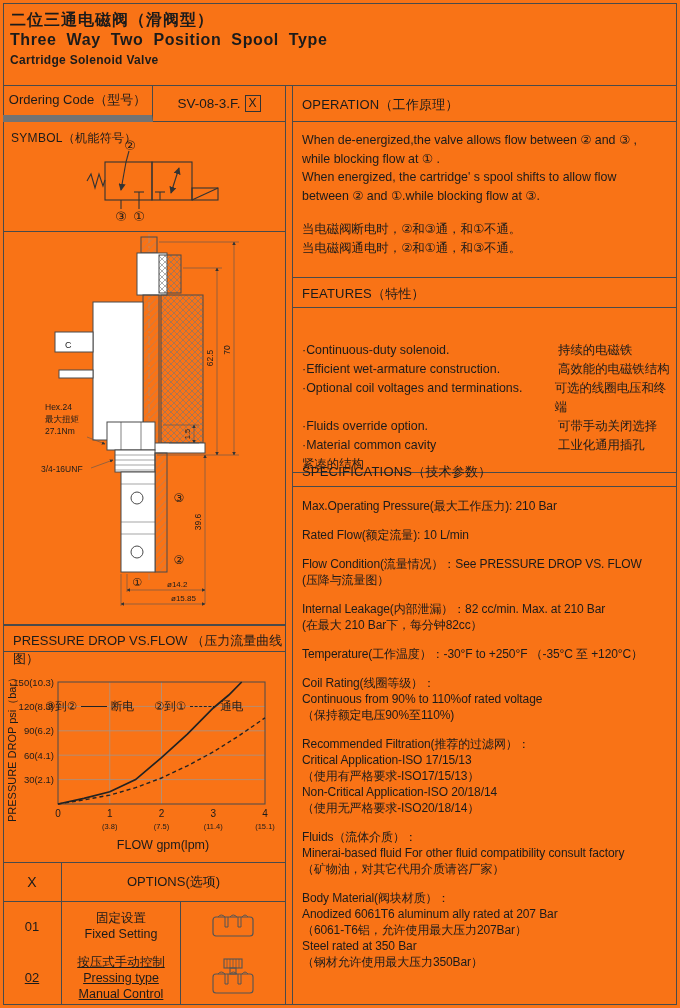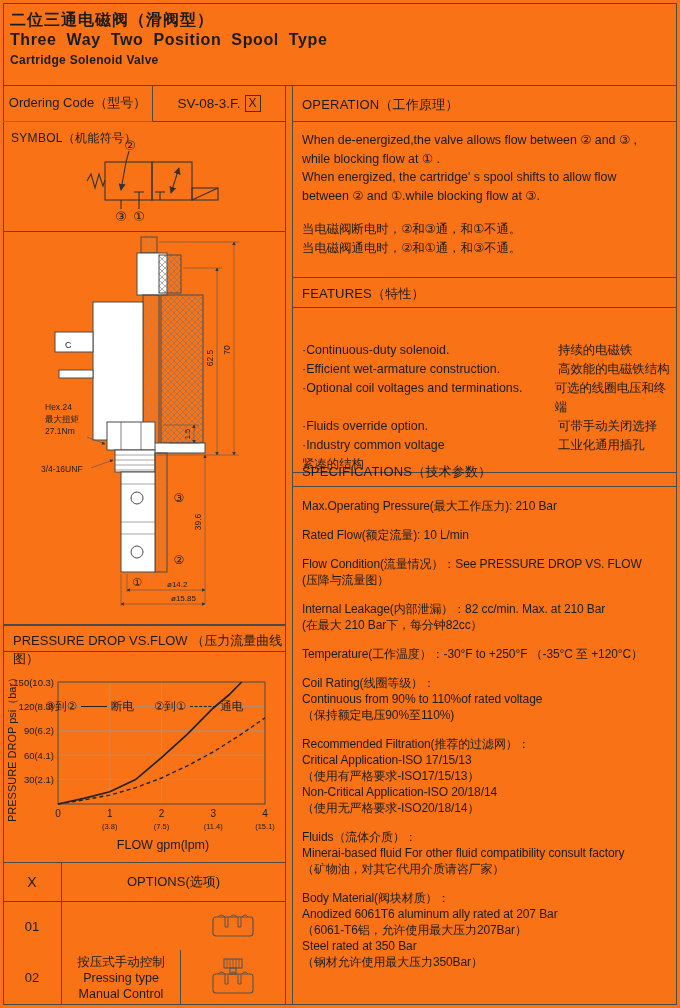--- a/index.html
+++ b/index.html
@@ -11,39 +11,39 @@
   .t-zh{font-size:16px;font-weight:700;letter-spacing:1px;}
   .t-en1{font-size:16px;font-weight:600;letter-spacing:.6px;word-spacing:5px;}
   .t-en2{font-size:12px;font-weight:700;letter-spacing:.3px;}
   
   .outer{left:3px;top:3px;width:674px;height:1002px;border:1px solid #4a4a4a;}
   .hline-top{left:3px;top:85px;width:674px;border-top:1px solid #4a4a4a;}
   .vline-a{left:285px;top:85px;height:920px;border-left:1px solid #4a4a4a;}
   .vline-b{left:292px;top:85px;height:920px;border-left:1px solid #4a4a4a;}
   
   .cell{display:flex;align-items:center;}
-  .ordering-label{left:3px;top:85px;width:150px;height:37px;border-right:1px solid #4a4a4a;border-bottom:1px solid #737373;justify-content:center;font-size:13px;}
+  .ordering-label{left:3px;top:85px;width:150px;height:37px;border-right:1px solid #4a4a4a;border-bottom:7px solid #737373;justify-content:center;font-size:13px;}
   .ordering-code{left:153px;top:85px;width:132px;height:37px;border-bottom:1px solid #4a4a4a;justify-content:center;font-size:13.5px;}
   .xbox{display:inline-block;border:1px solid #333;padding:0 3px;margin-left:4px;font-size:12px;line-height:15px;}
   
   .symbol-section{left:3px;top:122px;width:282px;height:110px;border-bottom:1px solid #4a4a4a;}
   .symbol-heading{left:8px;top:8px;font-size:12px;letter-spacing:.3px;}
   .drawing-section{left:3px;top:232px;width:282px;height:393px;border-bottom:1px solid #4a4a4a;}
   .chart-header{left:3px;top:625px;width:282px;height:27px;border-top:1px solid #4a4a4a;border-bottom:1px solid #4a4a4a;font-size:13px;padding:6px 0 8px 10px;}
   .chart-section{left:3px;top:652px;width:282px;height:211px;border-bottom:1px solid #4a4a4a;}
   .legend-row{left:0;top:3px;width:282px;display:flex;justify-content:center;gap:20px;font-size:11.5px;}
   .legend-item{display:flex;align-items:center;gap:2px;margin-top:44px;}
   .lsample{display:inline-block;width:26px;height:0;border-top:1.6px solid #222;margin:0 2px;}
   .lsample.dashed{border-top-style:dashed;}
   
   .options-section{left:3px;top:863px;width:282px;height:142px;}
   .opt-head-x{left:0;top:0;width:59px;height:39px;border-right:1px solid #4a4a4a;border-bottom:1px solid #4a4a4a;justify-content:center;font-size:14px;}
   .opt-head{left:59px;top:0;width:223px;height:39px;border-bottom:1px solid #4a4a4a;justify-content:center;font-size:13px;}
   .opt-r1{top:39px;height:48px;}
-  .opt-r2{top:87px;height:55px;}
+  .opt-r2{top:87px;height:55px;text-decoration:underline;}
   .opt-code{left:0;width:59px;border-right:1px solid #4a4a4a;justify-content:center;font-size:13px;}
   .opt-text{left:59px;width:119px;border-right:1px solid #4a4a4a;justify-content:center;text-align:center;font-size:12.5px;line-height:16px;white-space:pre-line;}
   .opt-icon{left:178px;width:104px;justify-content:center;}
   
   .rc{left:293px;width:384px;}
   .op-header{top:85px;height:37px;border-bottom:1px solid #4a4a4a;}
   .sec-head{font-size:13px;padding:11px 0 0 9px;letter-spacing:.2px;}
   .op-body{top:122px;height:156px;border-bottom:1px solid #4a4a4a;padding:9px 6px 0 9px;font-size:12.4px;line-height:18.6px;}
   .op-en,.op-zh{white-space:pre-line;}
   .op-zh{margin-top:15px;}
@@ -222,20 +222,22 @@
       <text x="160" y="197" font-size="12.5" text-anchor="middle">FLOW gpm(lpm)</text>
       <text transform="rotate(-90 13 95)" x="13" y="95" font-size="11" text-anchor="middle">PRESSURE DROP psi（bar）</text>
     </svg>
   </div>
 
   <div class="abs options-section">
     <div class="abs cell opt-head-x">X</div>
     <div class="abs cell opt-head">OPTIONS(选项)</div>
 
     <div class="abs cell opt-code opt-r1">01</div>
+    <div class="abs cell opt-text opt-r1">固定设置
+Fixed Setting</div>
     <div class="abs cell opt-icon opt-r1">
       <svg width="44" height="28" viewBox="0 0 44 28">
         <g stroke="#555" fill="none" stroke-width="1.2">
           <rect x="2" y="5" width="40" height="19" rx="3"></rect>
           <path d="M14,5 v10 M17,5 v10 M14,15 h3" stroke-width="1"></path>
           <path d="M27,5 v10 M30,5 v10 M27,15 h3" stroke-width="1"></path>
           <path d="M7,5 q3,-4 7,0 M19,5 q3,-4 7,0 M31,5 q3,-4 6,0" stroke-width="1"></path>
         </g>
       </svg>
     </div>
@@ -285,21 +287,21 @@
     </div>
       <div class="feat-row">
       <span class="feat-en">·Optional coil voltages and terminations.</span>
       <span class="feat-zh">可选的线圈电压和终端</span>
     </div>
       <div class="feat-row">
       <span class="feat-en">·Fluids override option.</span>
       <span class="feat-zh">可带手动关闭选择</span>
     </div>
       <div class="feat-row">
-      <span class="feat-en">·Industry common voltage</span>
+      <span class="feat-en">·Material common cavity</span>
       <span class="feat-zh">工业化通用插孔</span>
     </div>
       <div class="feat-row">
       <span class="feat-zh">紧凑的结构</span>
     </div>
     </div>
 
   <div class="abs rc spec-header">
     <div class="sec-head">SPECIFICATIONS（技术参数）</div>
   </div>

